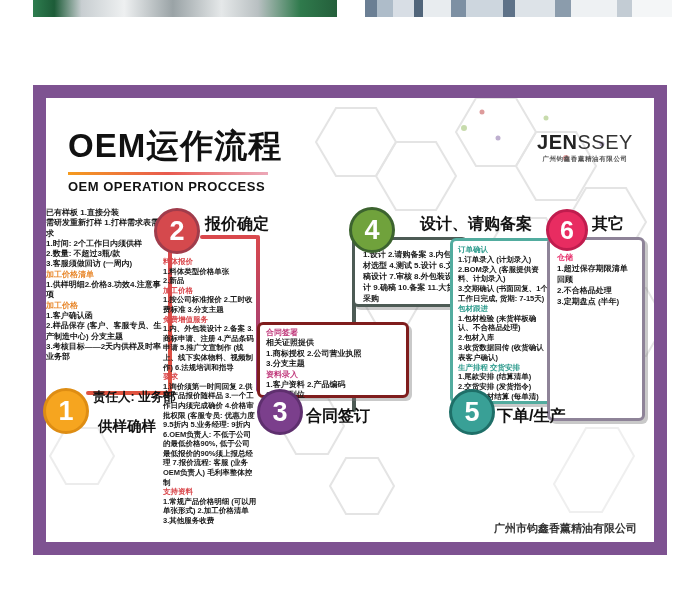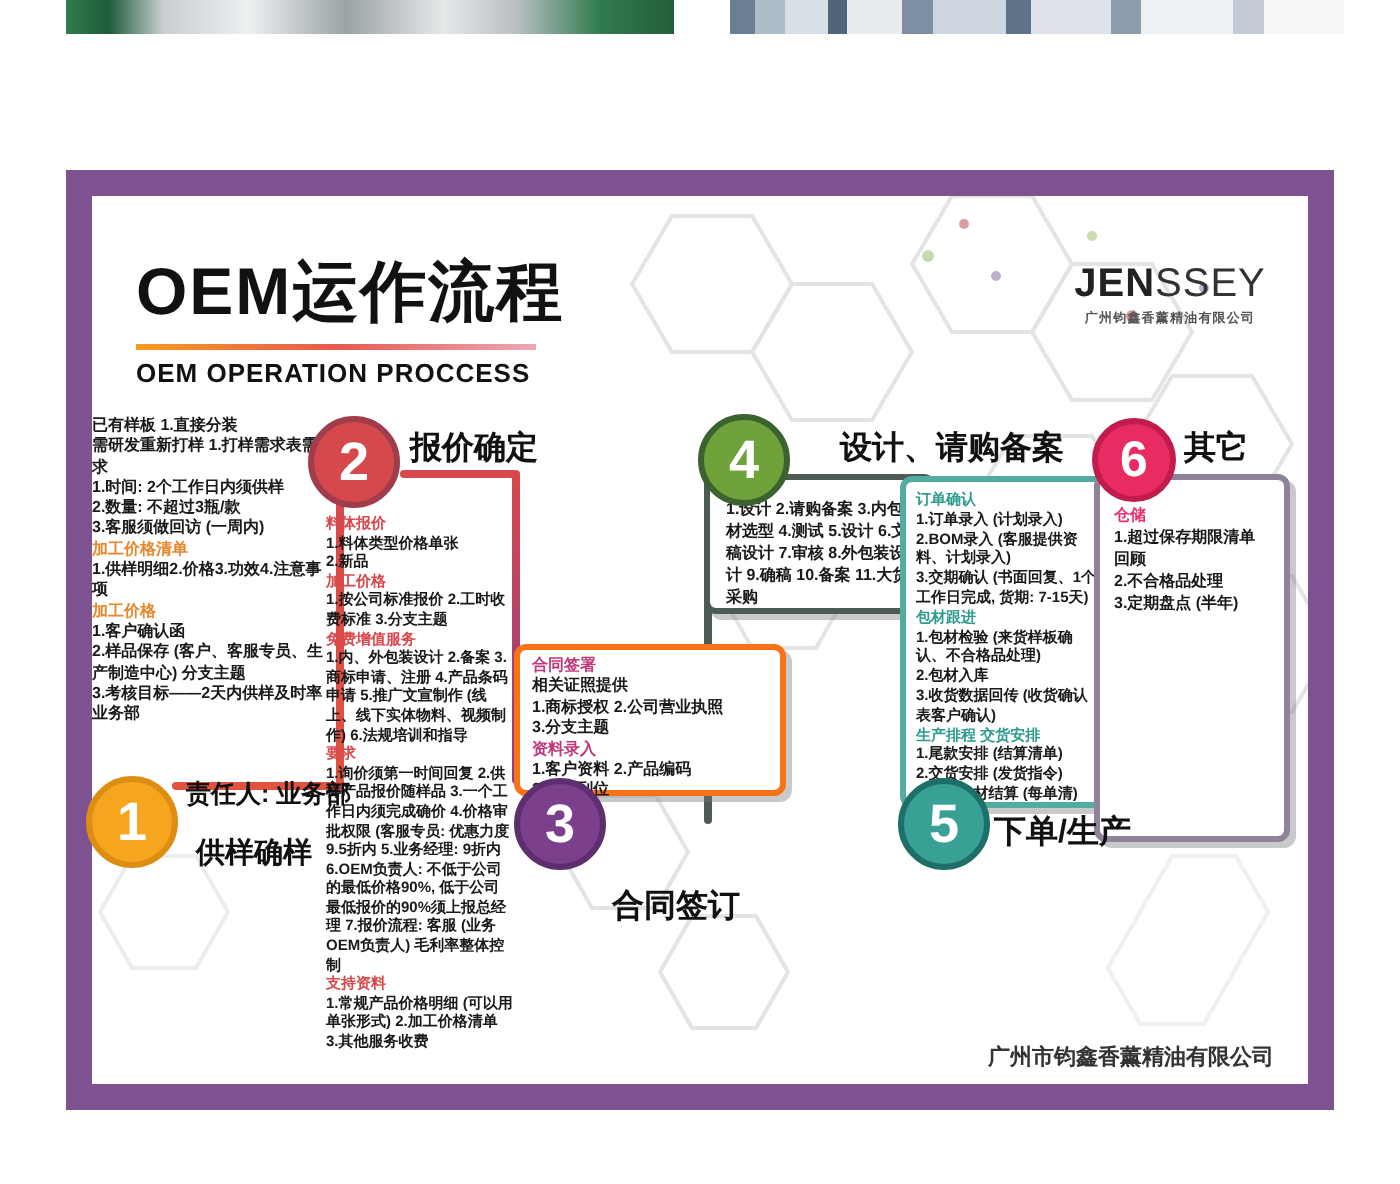--- a/index.html
+++ b/index.html
@@ -34,21 +34,21 @@
   .bar{position:absolute;border-radius:2px;}
   #br1h{left:86px;top:391px;width:86px;height:4px;background:#DF5340;}
   #br1v{left:168px;top:248px;width:4px;height:147px;background:linear-gradient(180deg,#D9484C,#DF5340);}
   #br2h{left:200px;top:235px;width:58px;height:4px;background:#D9484C;}
   #br2v{left:256px;top:235px;width:4px;height:157px;background:linear-gradient(180deg,#D9484C,#8C3C86);}
   #br3v{left:352px;top:240px;width:4px;height:172px;background:#4D5B55;}
 
   
   .box{position:absolute;background:#fff;border-radius:6px;box-sizing:border-box;
        box-shadow:3px 3px 0 rgba(120,120,120,.4);}
-  #box3{left:257px;top:322px;width:136px;height:76px;border:3px solid #f97316;padding:3px 6px;}
+  #box3{left:257px;top:322px;width:152px;height:76px;border:3px solid #7f1d1d;padding:3px 6px;}
   #box4{left:352px;top:237px;width:116px;height:70px;border:3px solid #4D5B55;padding:9px 8px;}
   #box5{left:450px;top:238px;width:107px;height:166px;border:3px solid #52AC9F;padding:4px 5px;}
   #box6{left:547px;top:237px;width:98px;height:184px;border:3px solid #8E8398;padding:12px 7px;}
 
   
   .col{position:absolute;}
   .ln{font-weight:700;}
   #col1{left:46px;top:208px;width:116px;font-size:8px;line-height:10.3px;}
   #col2{left:163px;top:257px;width:94px;font-size:7.5px;line-height:9.6px;}
   #box3 .ln{font-size:8px;line-height:10.4px;}
@@ -65,21 +65,21 @@
   #c1{left:43px;top:388px;background:#F6A51F;border:3px solid #DE8D13;}
   #c2{left:154px;top:208px;background:#D5494D;border:3px solid #A03C4B;}
   #c3{left:257px;top:389px;background:#7B3F8C;border:3px solid #5E2F6E;}
   #c4{left:349px;top:207px;background:#70A23C;border:3px solid #3C632F;}
   #c5{left:449px;top:389px;background:#39A096;border:3px solid #1E6F68;}
   #c6{left:546px;top:209px;width:42px;height:42px;background:#E82C61;border:3px solid #C01C4E;font-size:25px;}
 
   
   .stitle{position:absolute;font-weight:900;color:#111;font-size:16px;z-index:6;}
   #t2{left:205px;top:214px;} #t4{left:420px;top:214px;} #t6{left:592px;top:214px;}
-  #t3{left:306px;top:406px;margin-top:37px;} #t5{left:497px;top:406px;}
+  #t3{left:306px;top:406px;} #t5{left:497px;top:406px;}
   #t1-owner{left:93px;top:389px;font-size:12.5px;}
   #t1-name{left:98px;top:417px;font-size:14.5px;}
 
   #footer-company{left:337px;top:521px;width:300px;text-align:right;font-size:11px;font-weight:900;color:#333;}
 </style>
 </head>
 <body>
 <div id="stage">
 
   <div class="abs" id="photo-left"></div>

